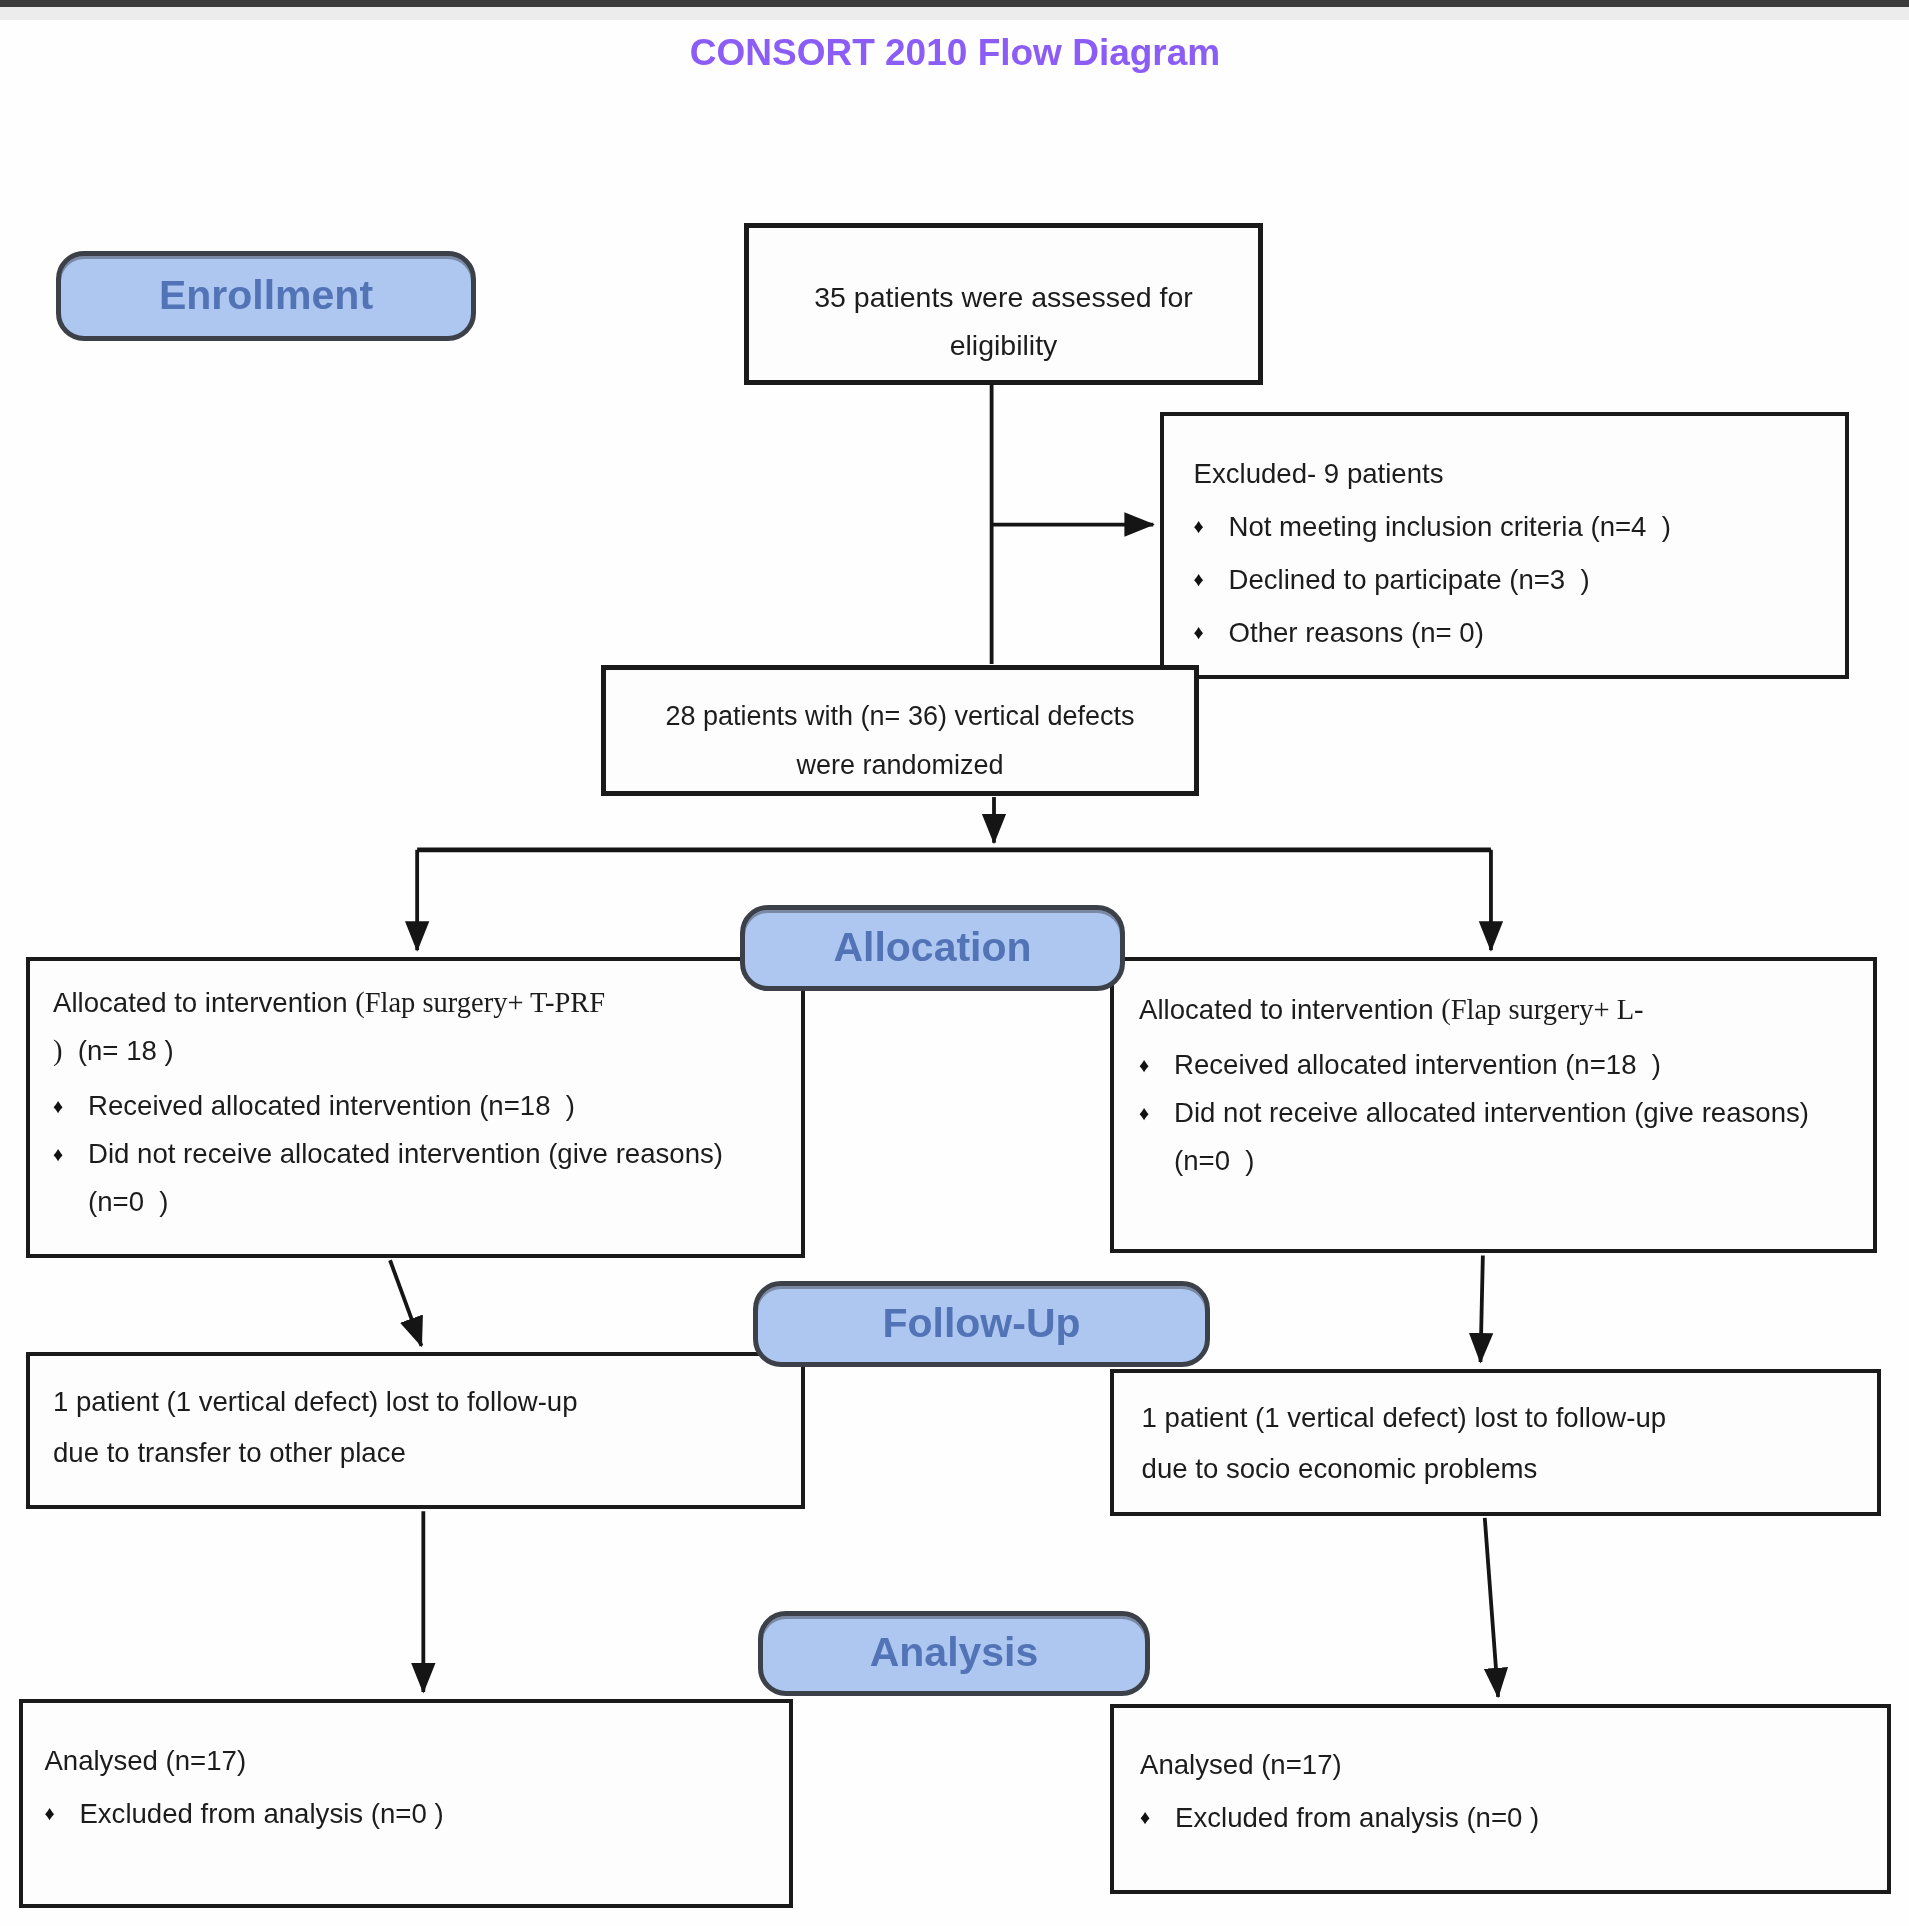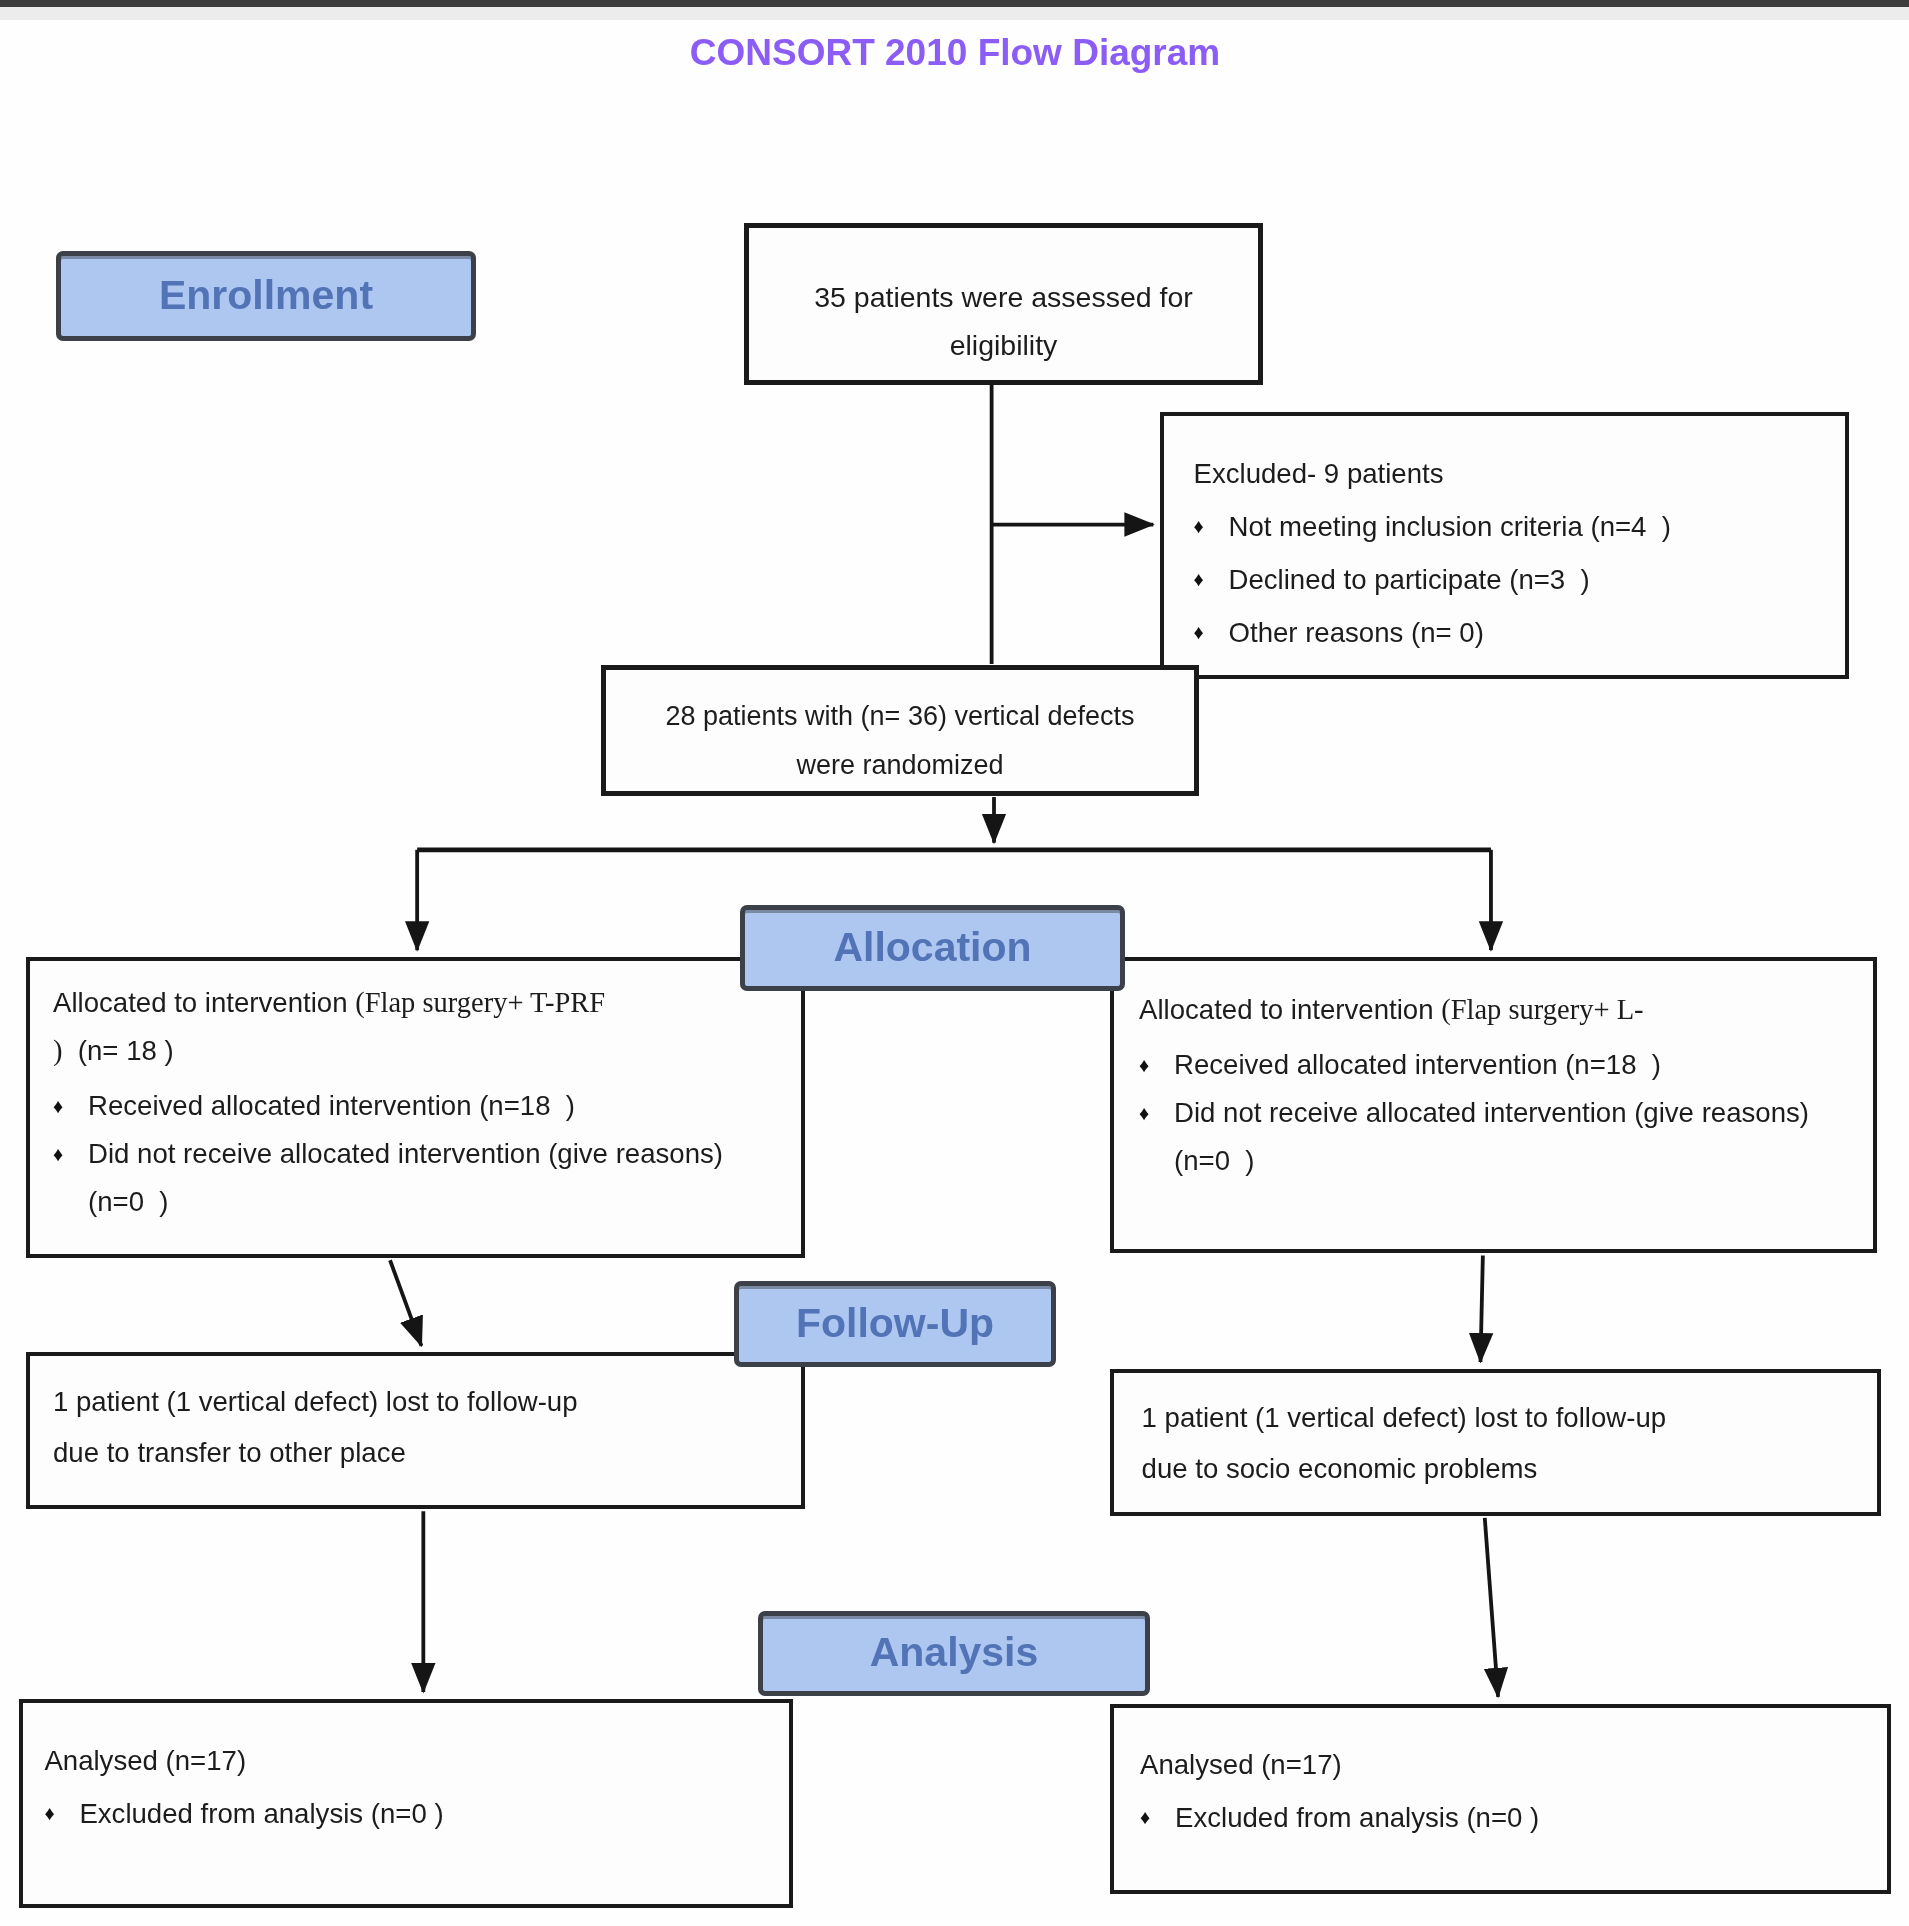--- a/index.html
+++ b/index.html
@@ -30,28 +30,28 @@
   #box-analysis-left{left:19px;top:1699px;width:774px;height:209px;padding:31px 14.3px 0 21.4px;line-height:53px;}
   #box-analysis-right{left:1110px;top:1704px;width:781px;height:190px;padding:29.5px 14.3px 0 26px;line-height:53px;}
   .item{display:flex;align-items:flex-start;}
   .bullet{
     flex:none;width:35px;font-size:20px;line-height:inherit;color:#111;
   }
   .itext{flex:1;}
   .spacer-sm{height:6.7px;}
   .pill{
     position:absolute;box-sizing:border-box;z-index:8;
-    background:#aec7f1;border:5.2px solid #3b4049;border-radius:7px;
+    background:#aec7f1;border:5.2px solid #3b4049;border-radius:28px;
     color:#5274b6;font-weight:bold;font-size:41px;text-align:center;
     box-shadow:inset 0 2.9px 0 rgba(60,64,74,0.45);
   }
   .pill span{display:block;}
   #pill-enrollment{left:56px;top:251px;width:420px;height:90px;line-height:78px;}
   #pill-allocation{left:740px;top:905px;width:385px;height:86px;line-height:74px;}
-  #pill-followup{left:734px;top:1281px;width:322px;height:86px;line-height:74px;}
+  #pill-followup{left:753px;top:1281px;width:457px;height:86px;line-height:74px;}
   #pill-analysis{left:758px;top:1611px;width:392px;height:85px;line-height:73px;}
   #connectors{position:absolute;left:0;top:0;z-index:5;pointer-events:none;}
   #connectors line{stroke:#151515;stroke-width:8;}
   #connectors line.thick{stroke-width:10;}
 </style>
 </head>
 <body>
 
 <div id="canvas">
 

